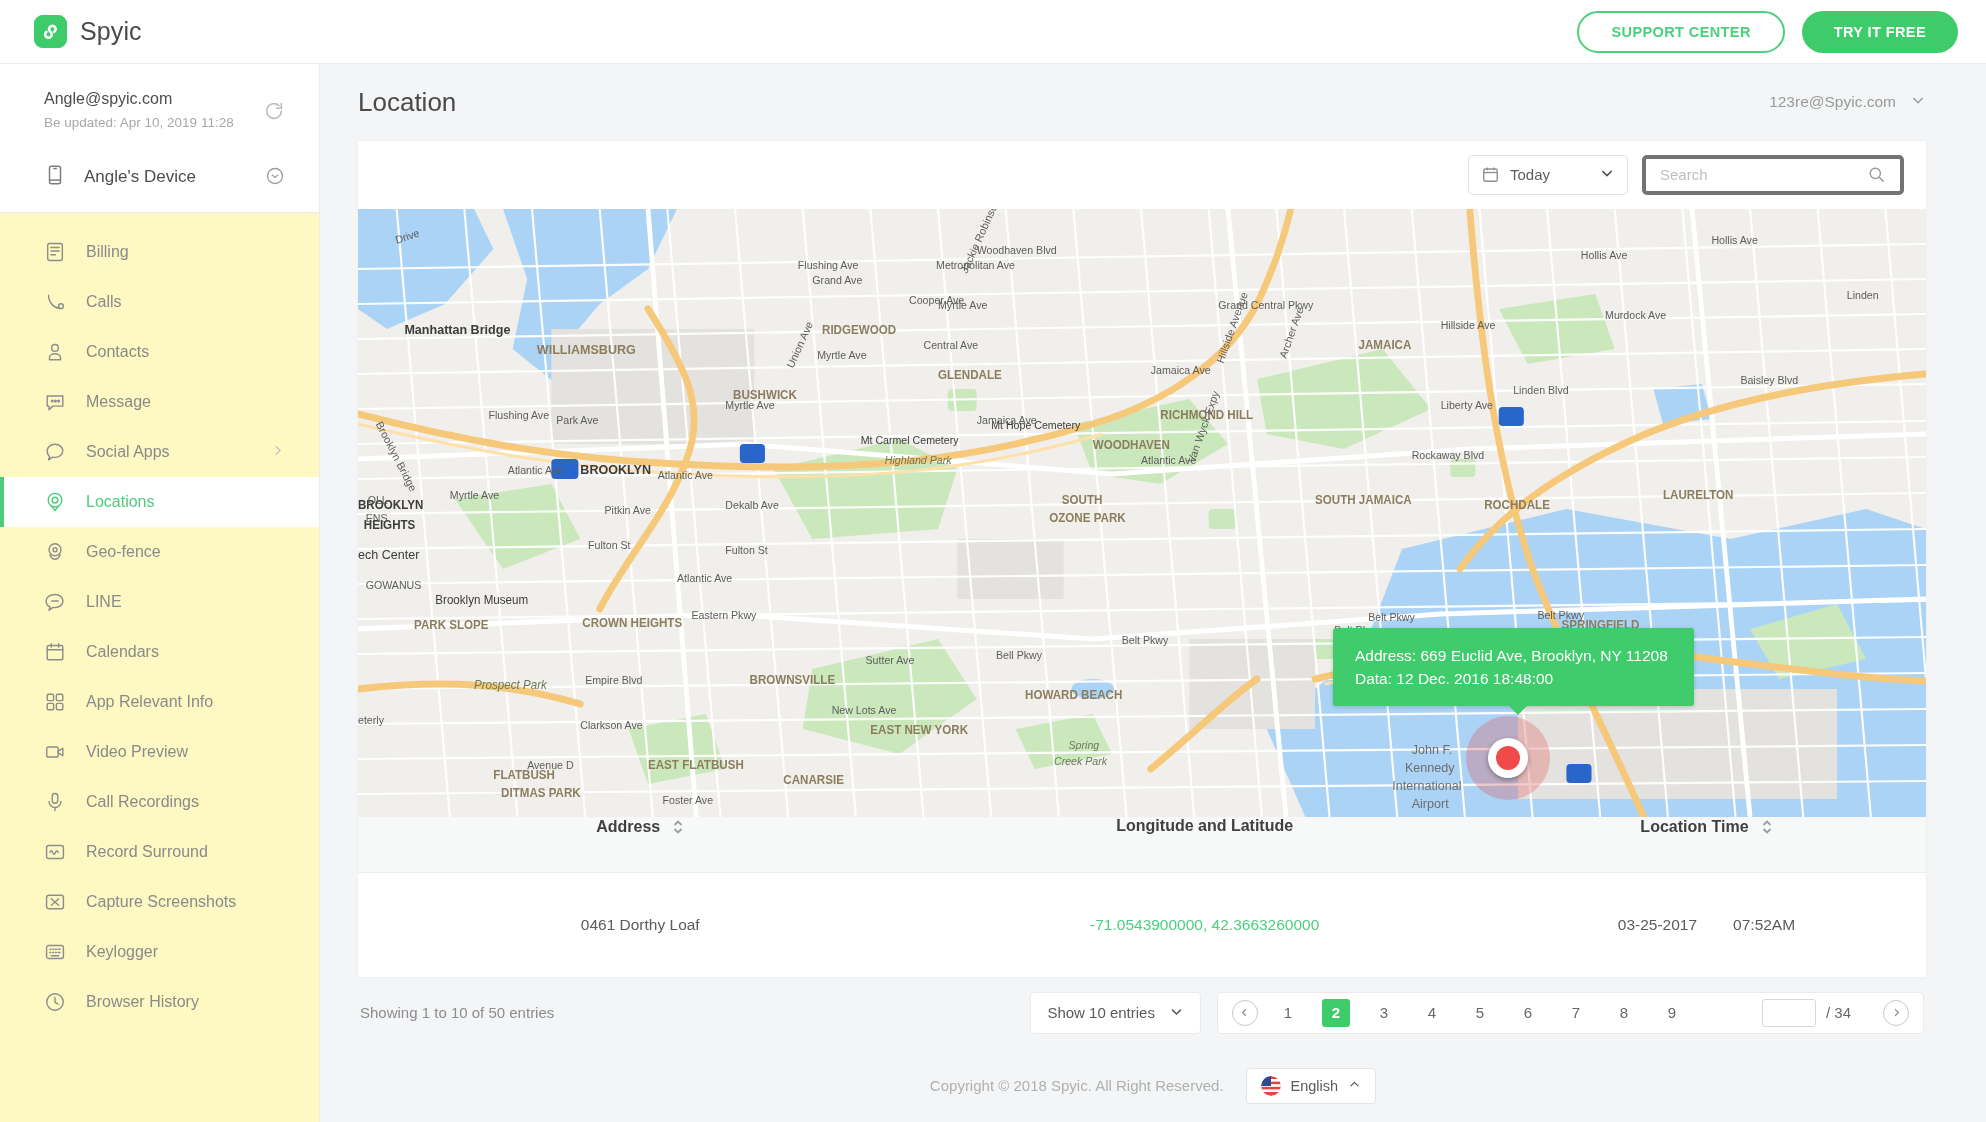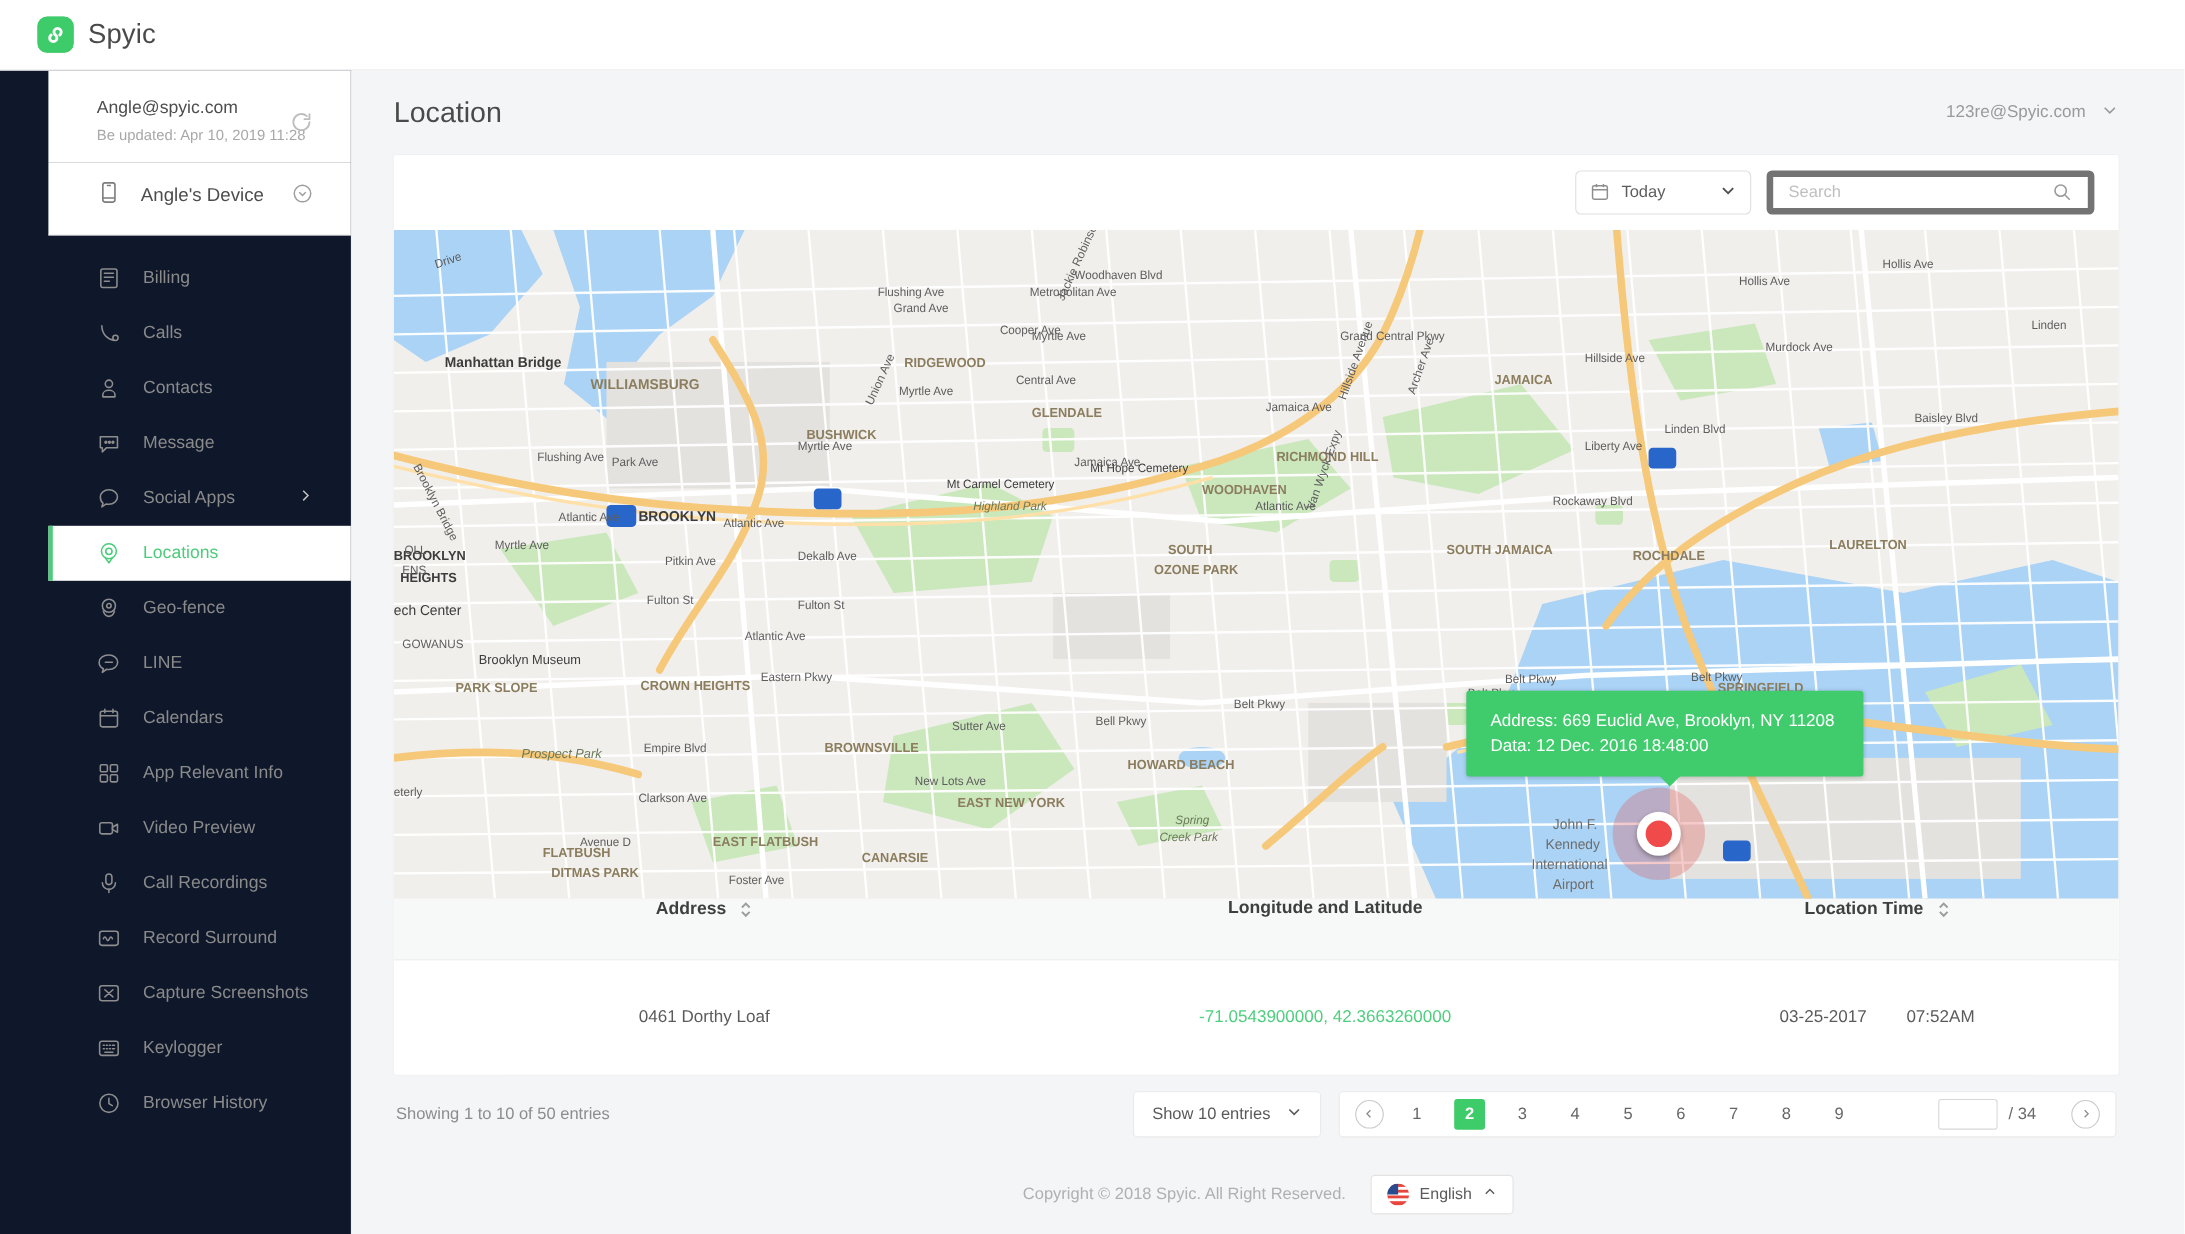--- a/index.html
+++ b/index.html
@@ -47,25 +47,24 @@
     border: none; background: #3ecb6a; color: #fff;
     border-radius: 22px; height: 42px; padding: 0 32px;
     font-size: 14.5px; font-weight: bold; letter-spacing: .4px;
     display: flex; align-items: center; cursor: pointer;
   }
   
   .shell { display: flex; width: 100%; height: 1058px; }
   
   .sidebar {
     width: 320px; flex: 0 0 320px;
-    background: #0f172a;
+    background: #fef9c3;
     border-right: 1px solid #eeeeee;
     overflow: hidden;
     position: relative;
-    padding-left: 44px;
   }
   .side-user { padding: 26px 0 18px 44px; position: relative; background:#fff; }
   .side-email { font-size: 16px; color: #4d4d4d; margin-bottom: 7px; }
   .side-updated { font-size: 13.5px; color: #a8a8a8; }
   .refresh-ico {
     position: absolute; right: 34px; top: 36px;
     width: 22px; height: 22px; color: #bdbdbd; cursor: pointer;
   }
   .side-device {
     display: flex; align-items: center; gap: 18px;
@@ -112,21 +111,21 @@
     gap: 14px; padding-right: 22px;
   }
   .dd {
     width: 160px; height: 40px; border: 1px solid #e0e0e0; border-radius: 5px;
     display: flex; align-items: center; gap: 10px; padding: 0 12px;
     font-size: 15px; color: #5d5d5d; background: #fff; cursor: pointer;
   }
   .dd .cal { color:#8e8e8e; display:flex; }
   .dd .caret { margin-left: auto; color: #4d4d4d; }
   .searchbox {
-    width: 298px; height: 40px; border: 6px solid #737373; border-radius: 5px;
+    width: 262px; height: 40px; border: 4px solid #737373; border-radius: 5px;
     display: flex; align-items: center; padding: 0 14px; background: #fff;
   }
   .searchbox input {
     border: none; outline: none; flex: 1; font-size: 15px; color: #555;
     font-family: "Liberation Sans", sans-serif; background: transparent;
   }
   .searchbox input::placeholder { color: #bfbfbf; }
   .search-ico { color: #9a9a9a; display: flex; }
   
   .map {
@@ -228,20 +227,24 @@
     <span class="brand-logo">
       <svg width="33" height="33" viewBox="0 0 33 33">
         <rect width="33" height="33" rx="9" fill="#3ecb6a"></rect>
         <path d="M6 26 C6 20 8 15 16.5 15 C25 15 27 20 27 26 Z" fill="#3ecb6a"></path>
         <g fill="none" stroke="#ffffff" stroke-width="2.6" stroke-linecap="round">
           <path d="M12.5 16.8 a3.3 3.3 0 1 0 3.9 0 a3.3 3.3 0 1 1 3.9 0"></path>
         </g>
       </svg>
     </span>
     <span class="brand-name">Spyic</span>
+  </div>
+  <div class="top-actions">
+    <button class="btn-outline">SUPPORT CENTER</button>
+    <button class="btn-solid">TRY IT FREE</button>
   </div>
 </div>
 
 <div class="shell">
 
   <aside class="sidebar">
     <div class="side-user">
       <div class="side-email">Angle@spyic.com</div>
       <div class="side-updated">Be updated: Apr 10, 2019 11:28</div>
       <span class="refresh-ico">

